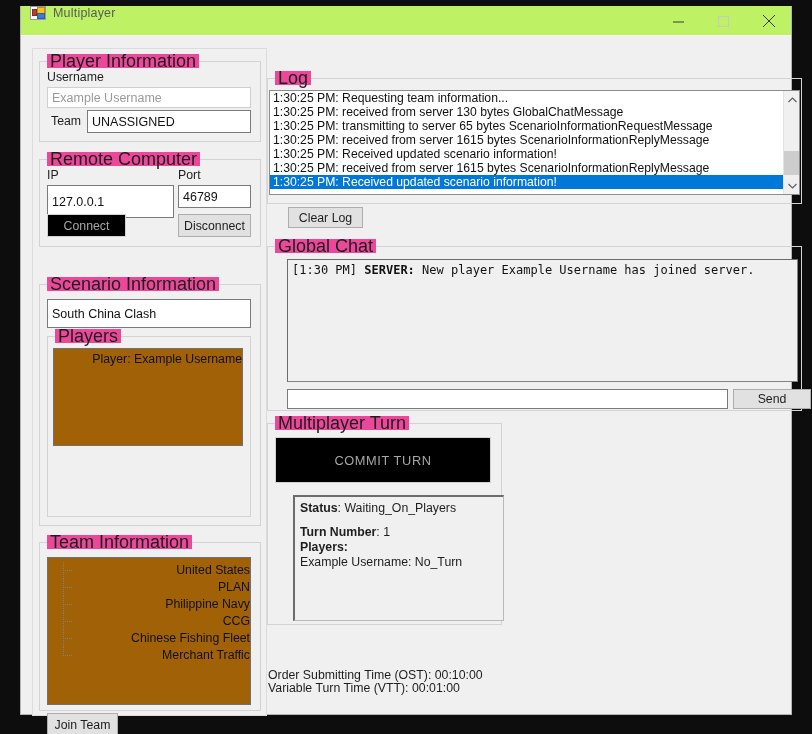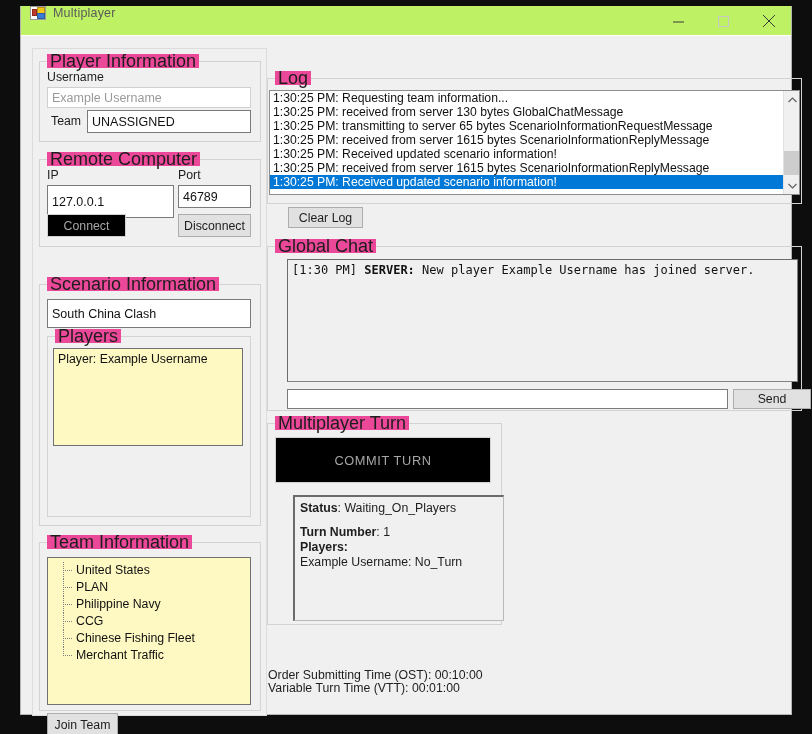--- a/index.html
+++ b/index.html
@@ -97,23 +97,24 @@
     background: #e1e1e1;
     border: 1px solid #adadad;
     font-size: 12.3px; color: #1d1d1d;
     display: flex; align-items: center; justify-content: center;
     font-family: "Liberation Sans", sans-serif;
   }
   .btn.disabled { color: #a6a6a6; background: #000000; border-color: #d2d2d2; }
   
   .listbox {
     position: absolute;
-    background: #fef9c3;
+    background: #a16207;
     border: 1px solid #6f7175;
     overflow: hidden;
+    text-align: right;
   }
   
   #log-list {
     position: absolute;
     background: #ffffff;
     border: 1px solid #8d8d8d;
     overflow: hidden;
     display: flex;
   }
   #log-items { flex: 1; padding: 0; }

